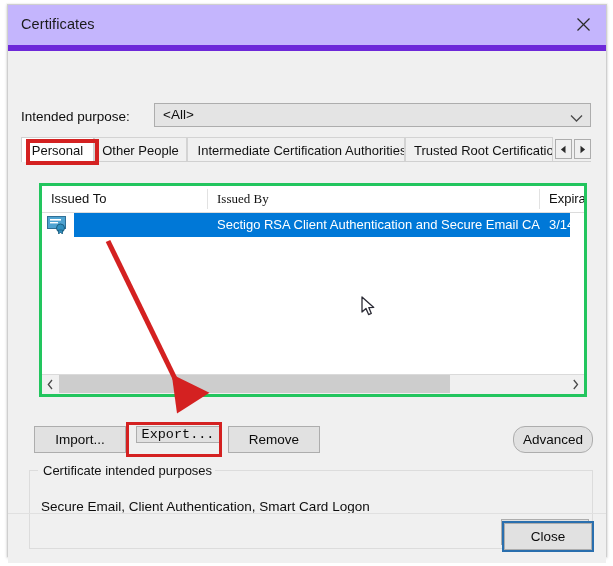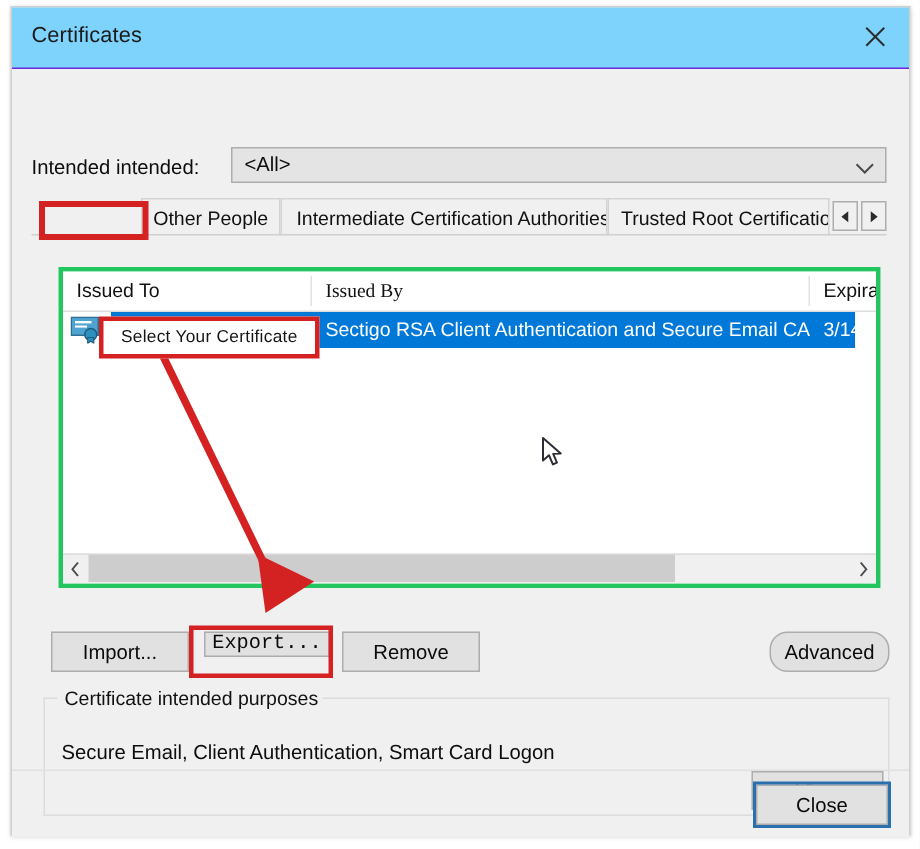--- a/index.html
+++ b/index.html
@@ -25,22 +25,22 @@
     background: #f0f0f0;
     border: 1px solid #cfcfcf;
     box-sizing: border-box;
     box-shadow: 0 1px 3px rgba(0,0,0,0.18), 0 0 0 1px rgba(0,0,0,0.02);
   }
 
   
   #titlebar {
     position: relative;
     height: 40px;
-    background: #7dd3fc;
-    border-bottom: 1px solid #6d28d9;
+    background: #c4b5fd;
+    border-bottom: 6px solid #6d28d9;
   }
   #title-text {
     position: absolute;
     left: 13px;
     top: 11px;
     font-size: 14.5px;
     color: #1b1b1b;
     letter-spacing: 0.1px;
   }
   #close-x {
@@ -418,31 +418,34 @@
     <div id="close-x">
       <svg width="15" height="15" viewBox="0 0 15 15">
         <line x1="1.5" y1="1.5" x2="13.5" y2="13.5" stroke="#2b2b2b" stroke-width="1.3"></line>
         <line x1="13.5" y1="1.5" x2="1.5" y2="13.5" stroke="#2b2b2b" stroke-width="1.3"></line>
       </svg>
     </div>
   </div>
 
   <div id="dlg-body">
 
-    <div id="purpose-label">Intended intended:</div>
+    <div id="purpose-label">Intended purpose:</div>
     <div id="purpose-combo">
       <span id="purpose-value">&lt;All&gt;</span>
       <span id="purpose-chevron">
         <svg width="13" height="9" viewBox="0 0 13 9">
           <polyline points="1,1.5 6.5,7 12,1.5" fill="none" stroke="#4a4a4a" stroke-width="1.3"></polyline>
         </svg>
       </span>
     </div>
 
     <div id="tabstrip">
+      <div class="tab active" style="left:0px; width:73px;">
+        <span>Personal</span>
+      </div>
       <div class="tab" style="left:73px; width:93px;">
         <span>Other People</span>
       </div>
       <div class="tab" style="left:166px; width:218px;padding-left:12px;">
         <span>Intermediate Certification Authorities</span>
       </div>
       <div class="tab" style="left:384px; width:148px; justify-content:flex-start; padding-left:8px;">
         <span>Trusted Root Certification</span>
       </div>
       <div class="tab-spin" style="left:534px;">
@@ -507,23 +510,20 @@
     <div class="btn" id="btn-advanced">Advanced</div>
     <div id="export-highlight"></div>
 
     <div id="gb-top-left"></div>
     <div id="gb-top-right"></div>
     <div id="groupbox"></div>
     <div id="gb-legend">Certificate intended purposes</div>
     <div id="purposes-text">Secure Email, Client Authentication, Smart Card Logon</div>
     <div class="btn" id="btn-view">View</div>
 
-    <div id="annot-box">
-      <span id="annot-text">Select Your Certificate</span>
-    </div>
     <svg id="annot-arrow" viewBox="0 0 120 185">
       <line x1="5" y1="2" x2="78" y2="152" stroke="#d42121" stroke-width="5"></line>
       <polygon points="82,176 60,143 102,143" fill="#d42121" transform="rotate(26 81 158)"></polygon>
     </svg>
 
     <svg id="cursor" width="16" height="22" viewBox="0 0 16 22">
       <polygon points="1,1 1,16 5,12.5 7.6,18.6 10.3,17.4 7.8,11.6 12.8,11.4" fill="#ffffff" stroke="#2b2b35" stroke-width="1.3" stroke-linejoin="round"></polygon>
     </svg>
 
   </div>

